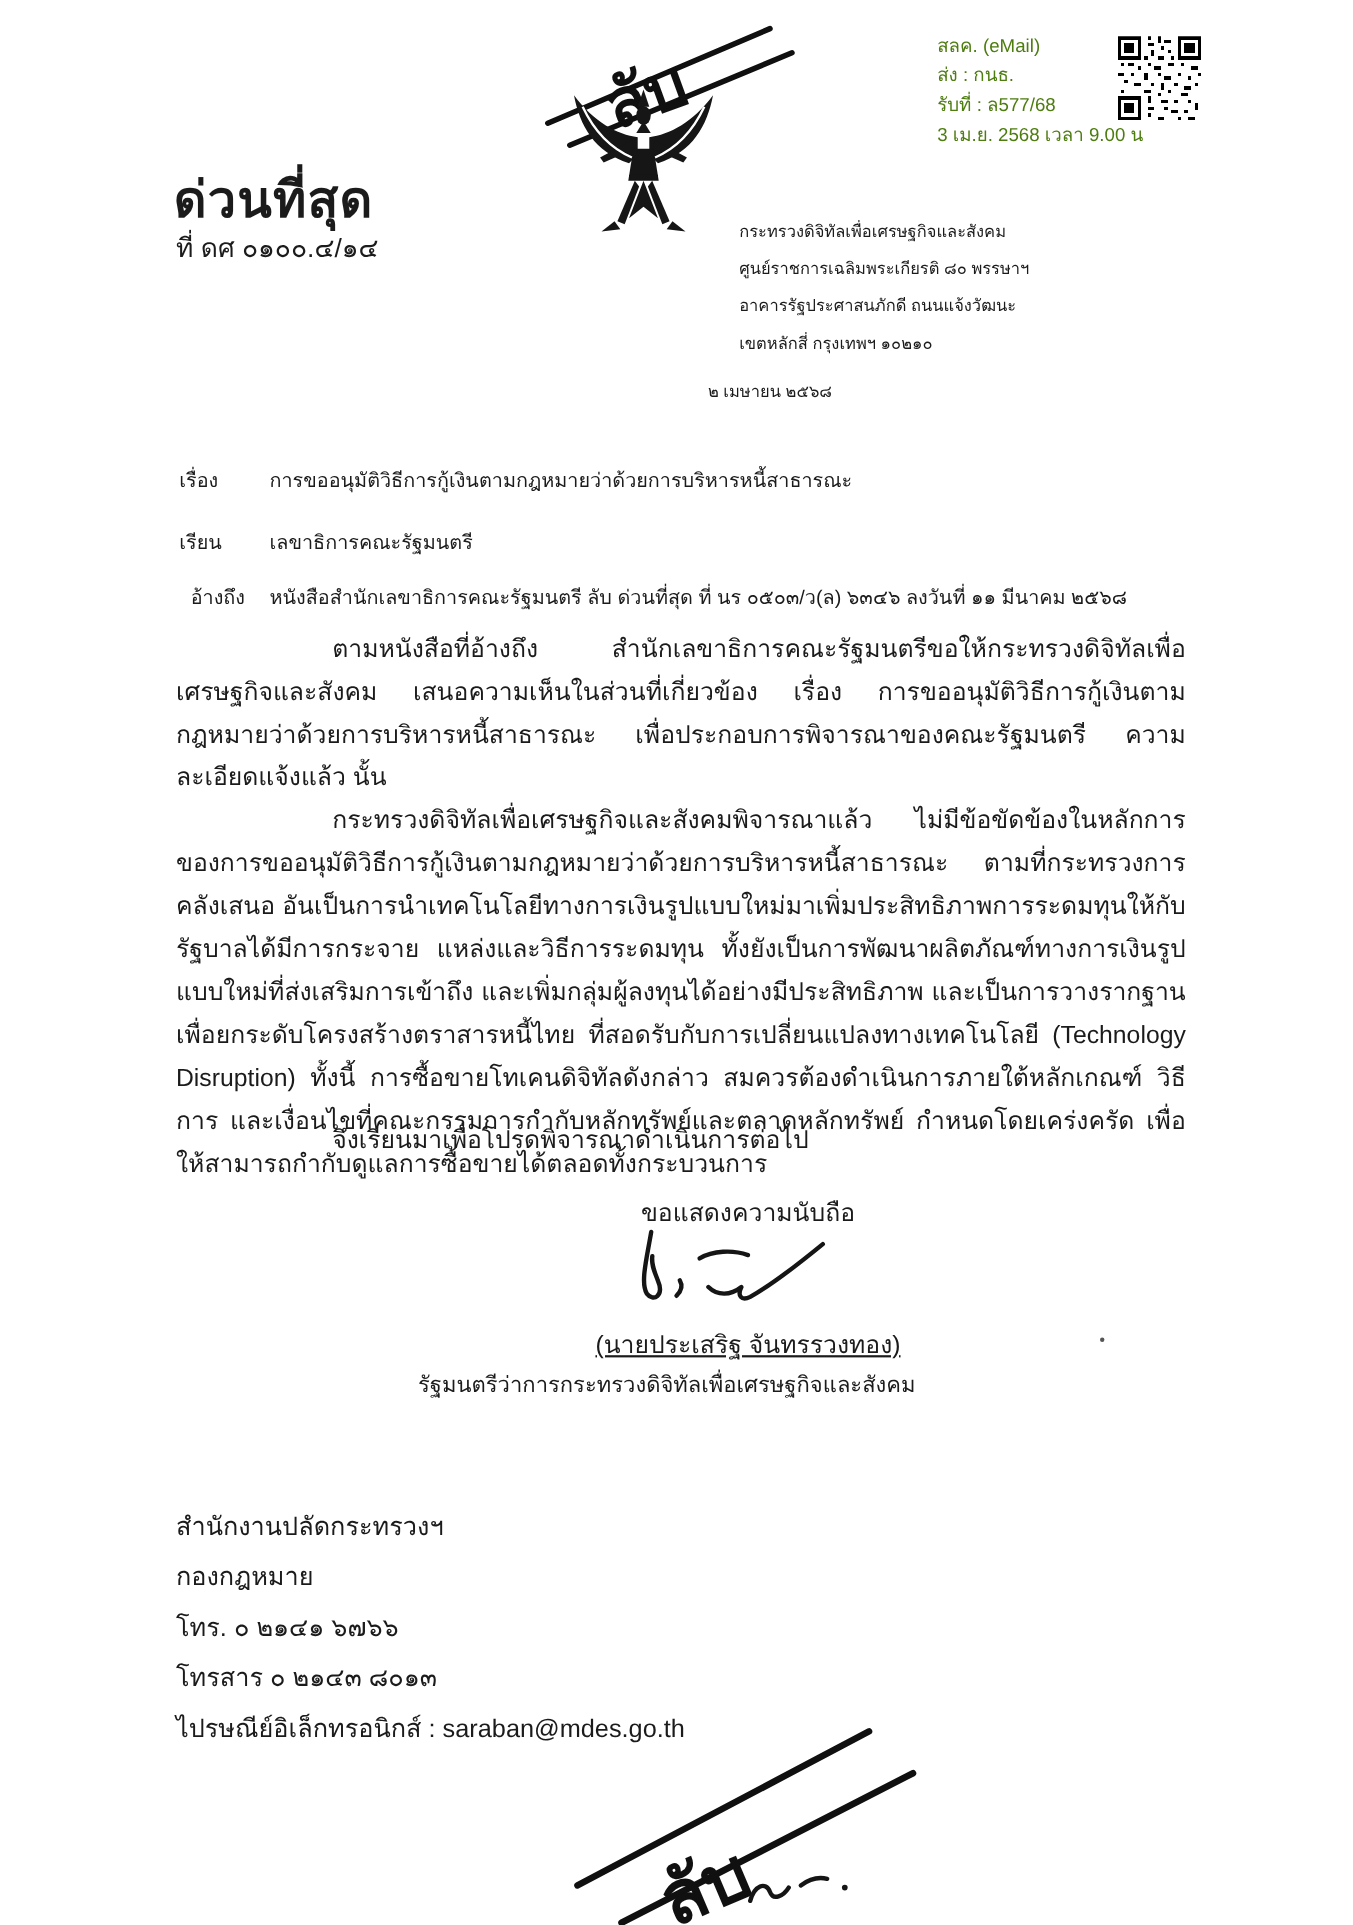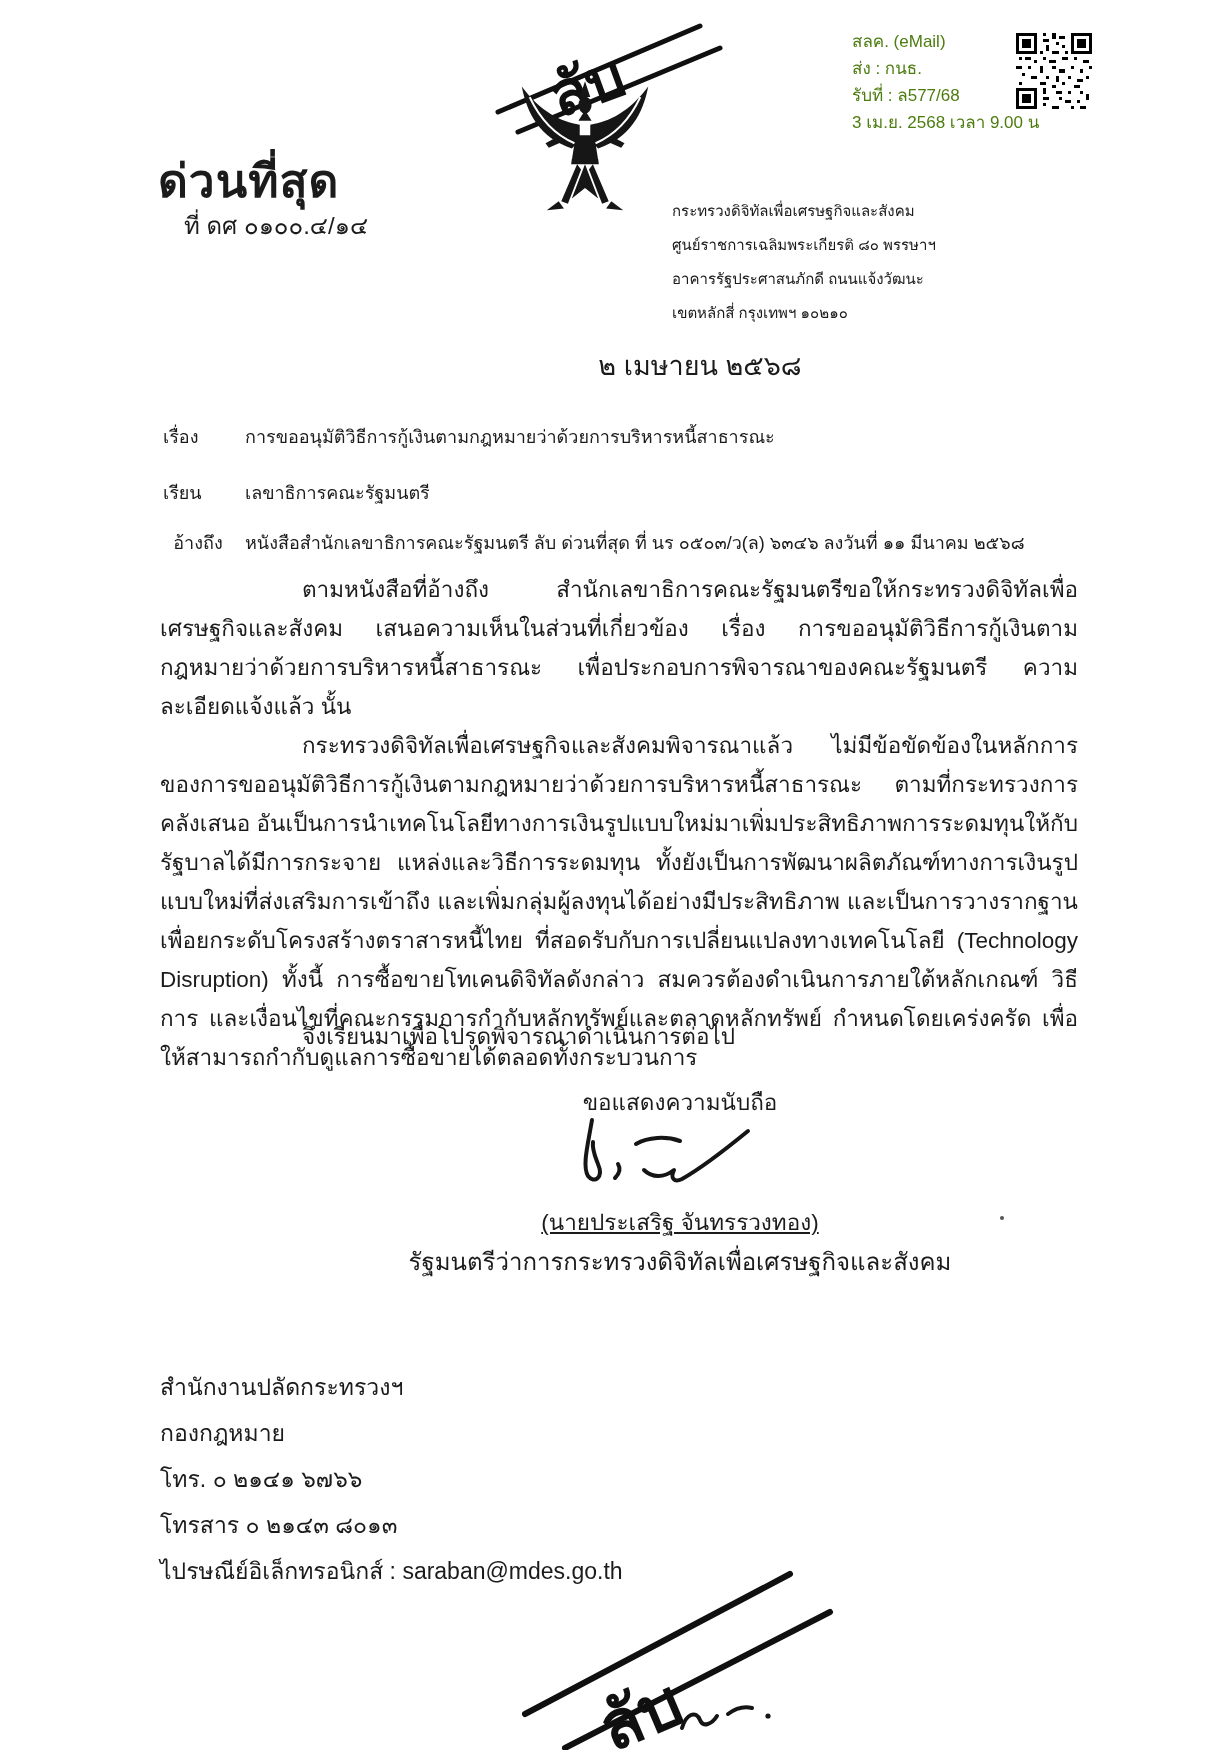--- a/index.html
+++ b/index.html
@@ -11,43 +11,43 @@
     color:#1b1b1b;
   }
   .abs { position:absolute; }
 
   
   .received { left:852px; top:28px; width:170px; font-size:17px; line-height:27px; color:#4d7c0f; }
   .qr { left:1016px; top:33px; width:76px; height:76px; }
 
   
   .urgency { left:158px; top:144px; font-size:46px; font-weight:700; letter-spacing:1px; }
-  .docno   { left:160px; top:206px; font-size:24px;margin-left:24px; }
+  .docno   { left:160px; top:206px; font-size:24px; }
 
   
   .address { left:672px; top:194px; font-size:15px; line-height:34px; }
 
-  .dateline { left:540px; top:344px; width:320px; text-align:center; font-size:27px; }
+  .dateline { left:540px; top:344px; width:320px; text-align:center; font-size:15px; }
 
   .fieldrow { left:163px; width:950px; font-size:18px; white-space:nowrap; display:flex;gap:12px; }
   .fieldrow .lbl { width:70px; flex:0 0 auto; }
   .row-subject   { top:422px; }
   .row-to        { top:478px; }
   .row-reference { top:528px;text-align:center; }
   .row-reference .lbl { width:70px; }
 
   .bodyblock { left:160px; top:570px; width:918px; font-size:22.5px; line-height:39px; text-align:justify; }
   .bodyblock p { text-indent:142px; overflow-wrap:break-word; }
 
   .closing { left:160px; top:1018px; width:918px; font-size:22.5px; text-indent:142px; }
 
   .salutation { left:500px; top:1084px; width:360px; text-align:center; font-size:22.5px; }
   .signature-svg { left:552px; top:1108px; width:250px; height:95px; }
   .signer-name  { left:380px; top:1204px; width:600px; text-align:center; font-size:22.5px;text-decoration:underline; }
-  .signer-title { left:380px; top:1242px; width:600px; text-align:center; font-size:24px; }
+  .signer-title { left:380px; top:1242px; width:600px; text-align:left; font-size:20px; }
 
   .footer { left:160px; top:1364px; width:600px; font-size:23px; line-height:46px; }
 
   .ink-speck { left:1000px; top:1216px; width:4px; height:4px; background:#555; border-radius:50%; }
 
   .stamp-top    { left:488px; top:8px;    width:240px; height:132px; }
   .garuda       { left:505px; top:80px;   width:160px; height:158px; }
   .stamp-bottom { left:470px; top:1552px; width:400px; height:198px; }
 
   .stamp-text { font-family:"Liberation Sans", sans-serif; font-weight:700; fill:#101010; }

